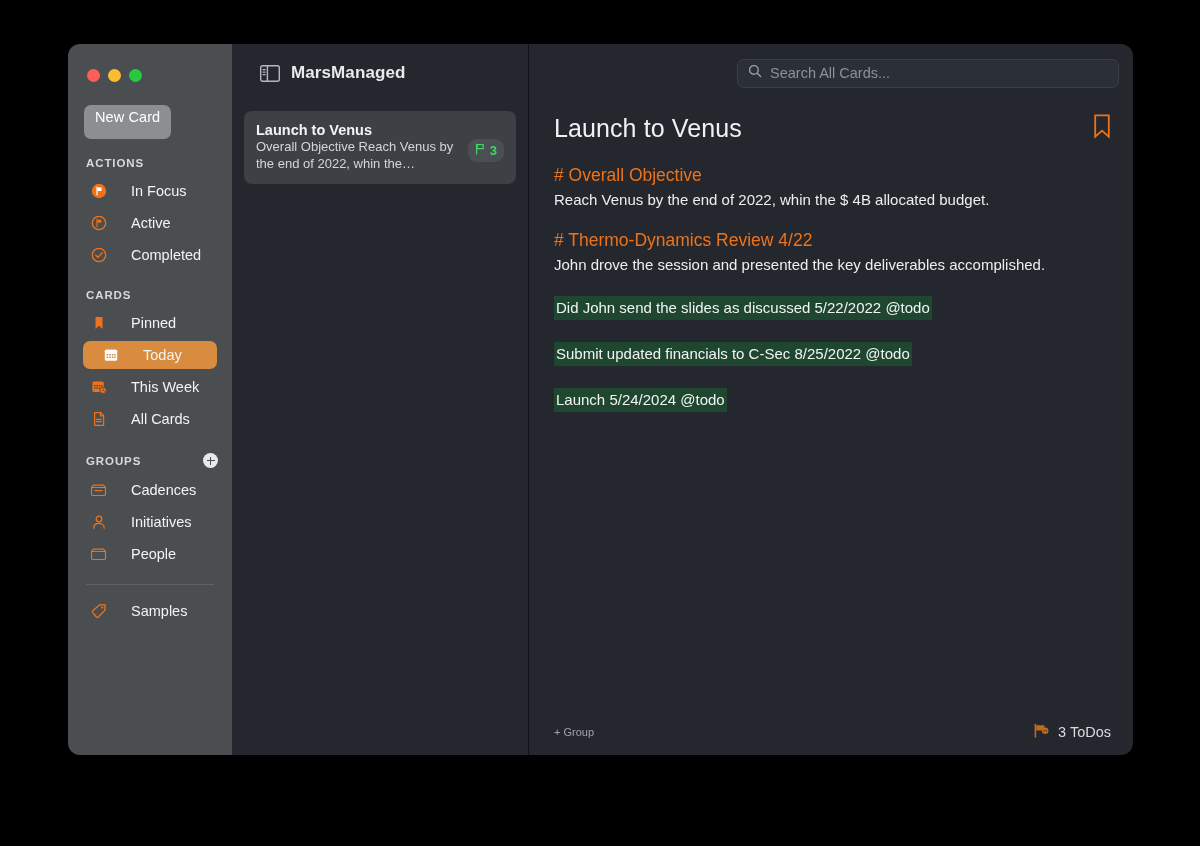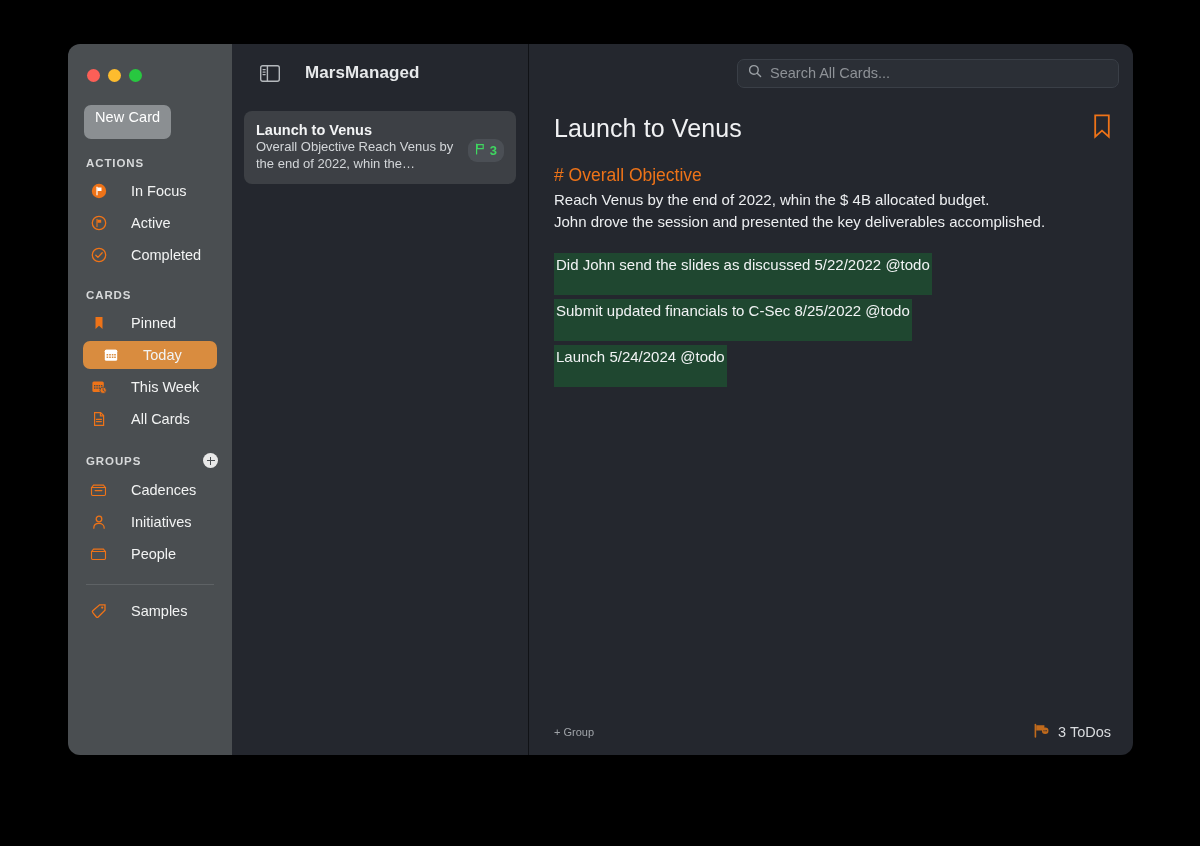--- a/index.html
+++ b/index.html
@@ -102,21 +102,21 @@
     flex: 0 0 297px;
     background: #24272e;
     border-right: 1px solid #101216;
     display: flex; flex-direction: column;
   }
   #midtoolbar {
     height: 58px;
     flex: 0 0 58px;
     display: flex; align-items: center;
     padding-left: 28px;
-    gap: 25px;
+    gap: 11px;
     background: #24272e;
   }
   #apptitle {
     color: #e7e9eb;
     font-size: 17px;
     font-weight: bold;
     letter-spacing: 0.1px;
   }
   .sidebar-toggle-icon { width: 20px; height: 17px; }
 
@@ -209,21 +209,21 @@
   .md-body {
     color: #eceef0;
     font-size: 15px;
     margin-top: 5px;
   }
   .todo-line { margin-top: 24px; }
   .todo-line span {
     background: #1f4730;
     color: #f1f3f4;
     font-size: 15px;
-    padding: 3px 2px 22px 2px;
+    padding: 3px 2px 4px 2px;
     line-height: 22px;
   }
   #detailfooter {
     height: 46px; flex: 0 0 46px;
     display: flex; align-items: center; justify-content: space-between;
     padding: 0 22px 0 25px;
   }
   #addgroup-link { color: #a0a4a9; font-size: 11px; }
   #todo-count {
     display: flex; align-items: center; gap: 8px;
@@ -442,20 +442,21 @@
         <span>
           <svg width="18" height="25" viewBox="0 0 18 25">
               <path d="M2.2 1.3h13.6v21.4L9 16.6 2.2 22.7z" fill="none" stroke="#ee7318" stroke-width="1.8"></path>
             </svg>
         </span>
       </div>
 
       <div class="md-heading"># Overall Objective</div>
       <div class="md-body">Reach Venus by the end of 2022, whin the $ 4B allocated budget.</div>
 
+      <div class="md-heading"># Thermo-Dynamics Review 4/22</div>
       <div class="md-body">John drove the session and presented the key deliverables accomplished.</div>
 
       <div class="todo-line">
         <span>Did John send the slides as discussed 5/22/2022 @todo</span>
       </div>
       <div class="todo-line">
         <span>Submit updated financials to C-Sec 8/25/2022 @todo</span>
       </div>
       <div class="todo-line">
         <span>Launch 5/24/2024 @todo</span>

